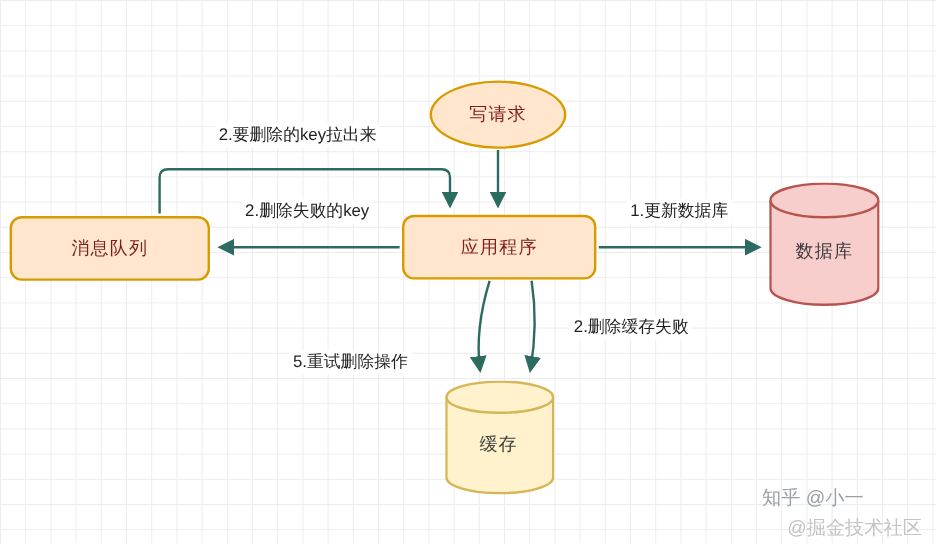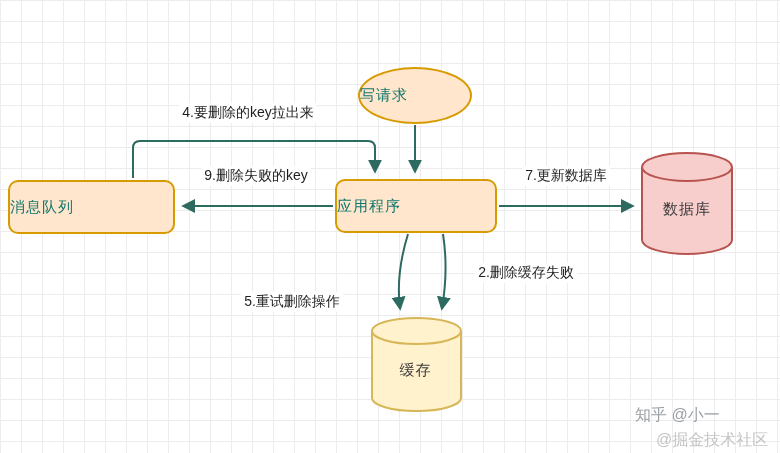--- a/index.html
+++ b/index.html
@@ -10,23 +10,23 @@
     font-family:"Liberation Sans","DejaVu Sans",sans-serif;
     background-color:#ffffff;
     background-image:
       linear-gradient(#ececec 1px, transparent 1px),
       linear-gradient(90deg, #ececec 1px, transparent 1px);
     background-size:21px 21px;
   }
   .edges{position:absolute;left:0;top:0;width:780px;height:453px;pointer-events:none;}
   .node{
     position:absolute;
-    display:flex;align-items:center;
+    display:flex;align-items:center;justify-content:center;
     box-sizing:border-box;
-    color:#0f766e;font-size:15px;letter-spacing:1px;
+    color:#7f1d1d;font-size:15px;letter-spacing:1px;
   }
   .rect{
     background:#ffe6cc;border:2px solid #d79b00;border-radius:10px;
   }
   .ellipse{
     background:#ffe6cc;border:2px solid #d79b00;border-radius:50%;
   }
   .cyl{position:absolute;}
   .cyl svg{position:absolute;left:0;top:0;}
   .cyl .cyl-label{
@@ -92,25 +92,25 @@
   </div>
 
   <div class="cyl" style="left:371px;top:317px;width:89px;height:95px;">
     <svg width="91" height="95" viewBox="0 0 91 95">
       <path d="M1 14 A44.5 13 0 0 1 90 14 L90 81 A44.5 13 0 0 1 1 81 Z" fill="#fff2cc" stroke="#d6b656" stroke-width="2"></path>
       <path d="M1 14 A44.5 13 0 0 0 90 14" fill="none" stroke="#d6b656" stroke-width="2"></path>
     </svg>
     <span class="cyl-label">缓存</span>
   </div>
 
-  <div class="edge-label" style="left:248px;top:103px;">4.要删除的key拉出来</div>
+  <div class="edge-label" style="left:248px;top:103px;">2.要删除的key拉出来</div>
 
-  <div class="edge-label" style="left:256px;top:166px;">9.删除失败的key</div>
+  <div class="edge-label" style="left:256px;top:166px;">2.删除失败的key</div>
 
-  <div class="edge-label" style="left:566px;top:166px;">7.更新数据库</div>
+  <div class="edge-label" style="left:566px;top:166px;">1.更新数据库</div>
 
   <div class="edge-label" style="left:292px;top:292px;">5.重试删除操作</div>
 
   <div class="edge-label" style="left:526px;top:263px;">2.删除缓存失败</div>
 
   <div class="wm1">知乎 @小一</div>
   <div class="wm2">@掘金技术社区</div>
 
 </div>
 

